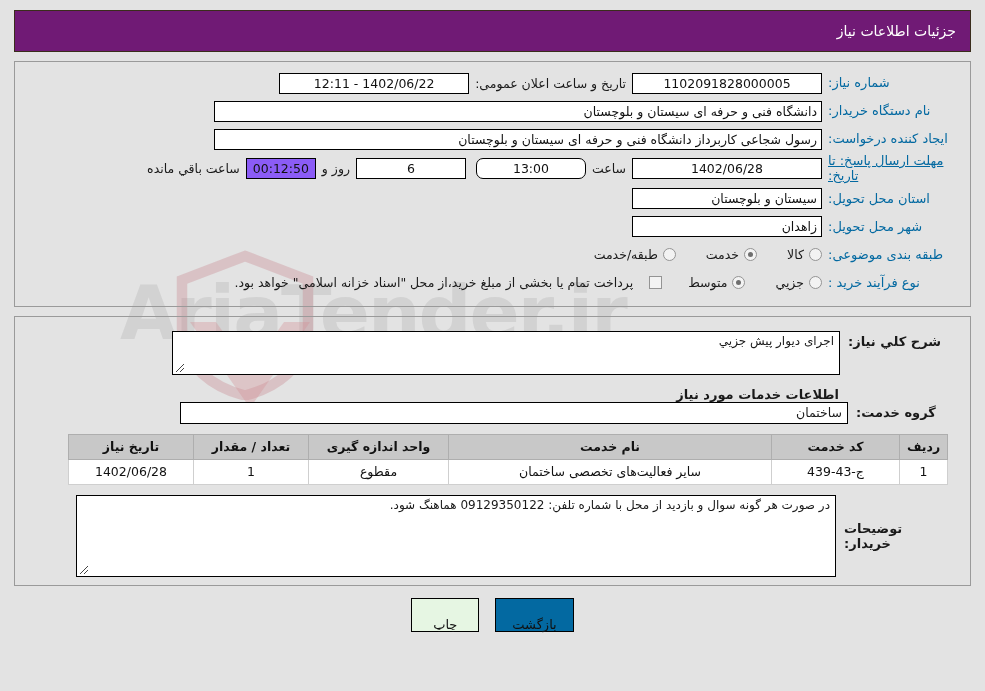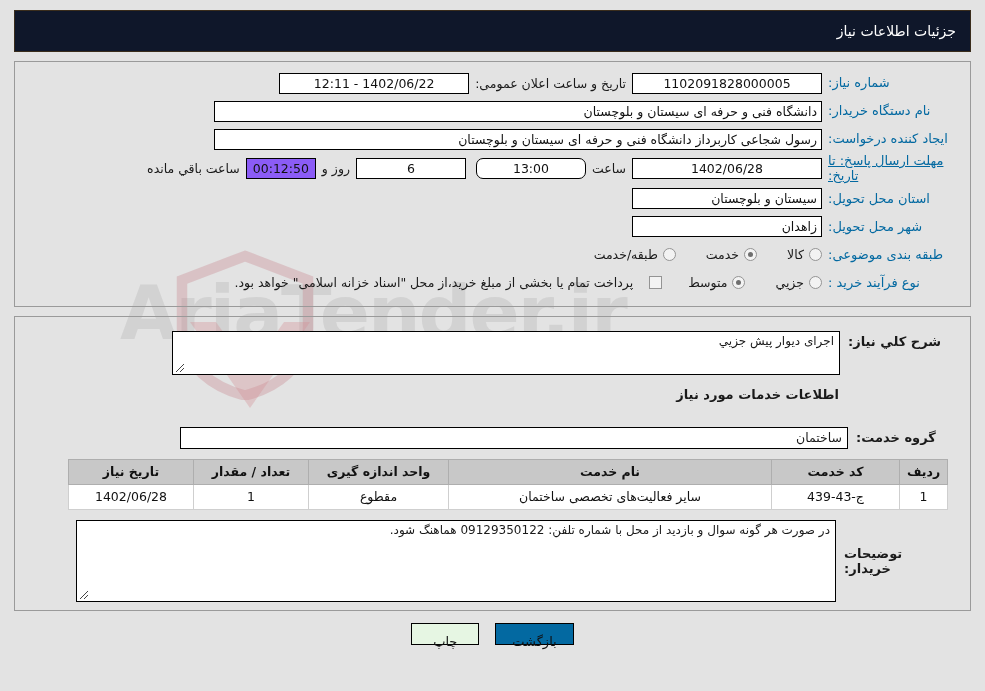--- a/index.html
+++ b/index.html
@@ -49,21 +49,21 @@
   }
 
   
   .page {
     position: relative;
     z-index: 2;
     padding: 10px 14px 0 14px;
   }
   .titlebar {
     height: 42px;
-    background: #0f172a;
+    background: #701a75;
     border: 1px solid #3a2d1c;
     display: flex;
     align-items: center;
     justify-content: flex-start;
     padding: 0 14px;
     color: #ffffff;
     font-size: 14px;
   }
 
   
@@ -192,21 +192,21 @@
   }
   .textarea-box.tall { height: 82px; width: 760px; }
   .resize-grip {
     position: absolute;
     left: 2px; bottom: 1px;
     width: 10px; height: 10px;
   }
   .section-title {
     font-weight: bold;
     font-size: 13px;
-    margin: 12px 0 25px 0;
+    margin: 12px 0 0 0;
     padding-right: 121px;
     text-align: right;
   }
   .svc-row { display: flex; align-items: center; margin-bottom: 10px; }
   .svc-label {
     width: 112px; flex: 0 0 112px;
     text-align: left; padding-left: 8px;
     font-weight: bold; font-size: 13px;
   }
   .svc-box {
@@ -262,21 +262,21 @@
     display: flex;
     justify-content: center;
     align-items: center;
     gap: 16px;
     margin-top: 12px;
   }
   .btn {
     border: 1px solid #000;
     height: 22px;
     min-width: 68px;
-    padding: 8px 16px;
+    padding: 16px 16px;
     font-size: 13px;
     line-height: 20px;
     text-align: center;
     cursor: pointer;
     color: #111;
   }
   .btn-back  { background: #0369a1; text-align: center; }
   .btn-print { background: #e6f6e3; }
 </style>
 </head>

